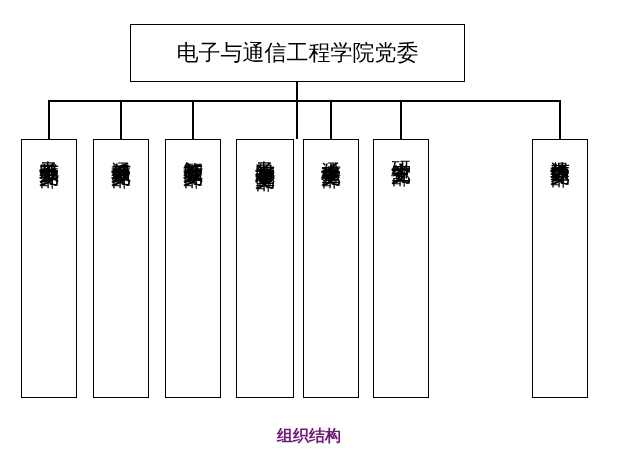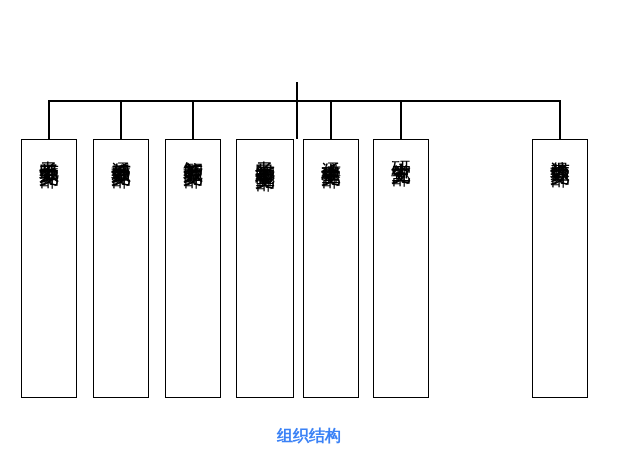--- a/index.html
+++ b/index.html
@@ -73,28 +73,31 @@
   
   .caption {
     position: absolute;
     left: 0;
     top: 426px;
     width: 618px;
     text-align: center;
     font-size: 16px;
     font-weight: bold;
     font-family: Liberation Serif, serif;
-    color: #3b82f6;
+    color: #701a75;
   }
 </style>
 </head>
 <body>
 
 <div id="page">
 
+  <div class="root-box">
+    <span class="root-label">电子与通信工程学院党委</span>
+  </div>
 
   <div class="line line-v" style="left:296px; top:82px; height:19px;"></div>
 
   <div class="line line-h" style="left:49px; top:100px; width:512px;"></div>
 
   <div class="line line-v" style="left:48px; top:100px; height:39px;"></div>
   <div class="line line-v" style="left:120px; top:100px; height:39px;"></div>
   <div class="line line-v" style="left:192px; top:100px; height:39px;"></div>
   <div class="line line-v" style="left:296px; top:100px; height:39px;"></div>
   <div class="line line-v" style="left:330px; top:100px; height:39px;"></div>

